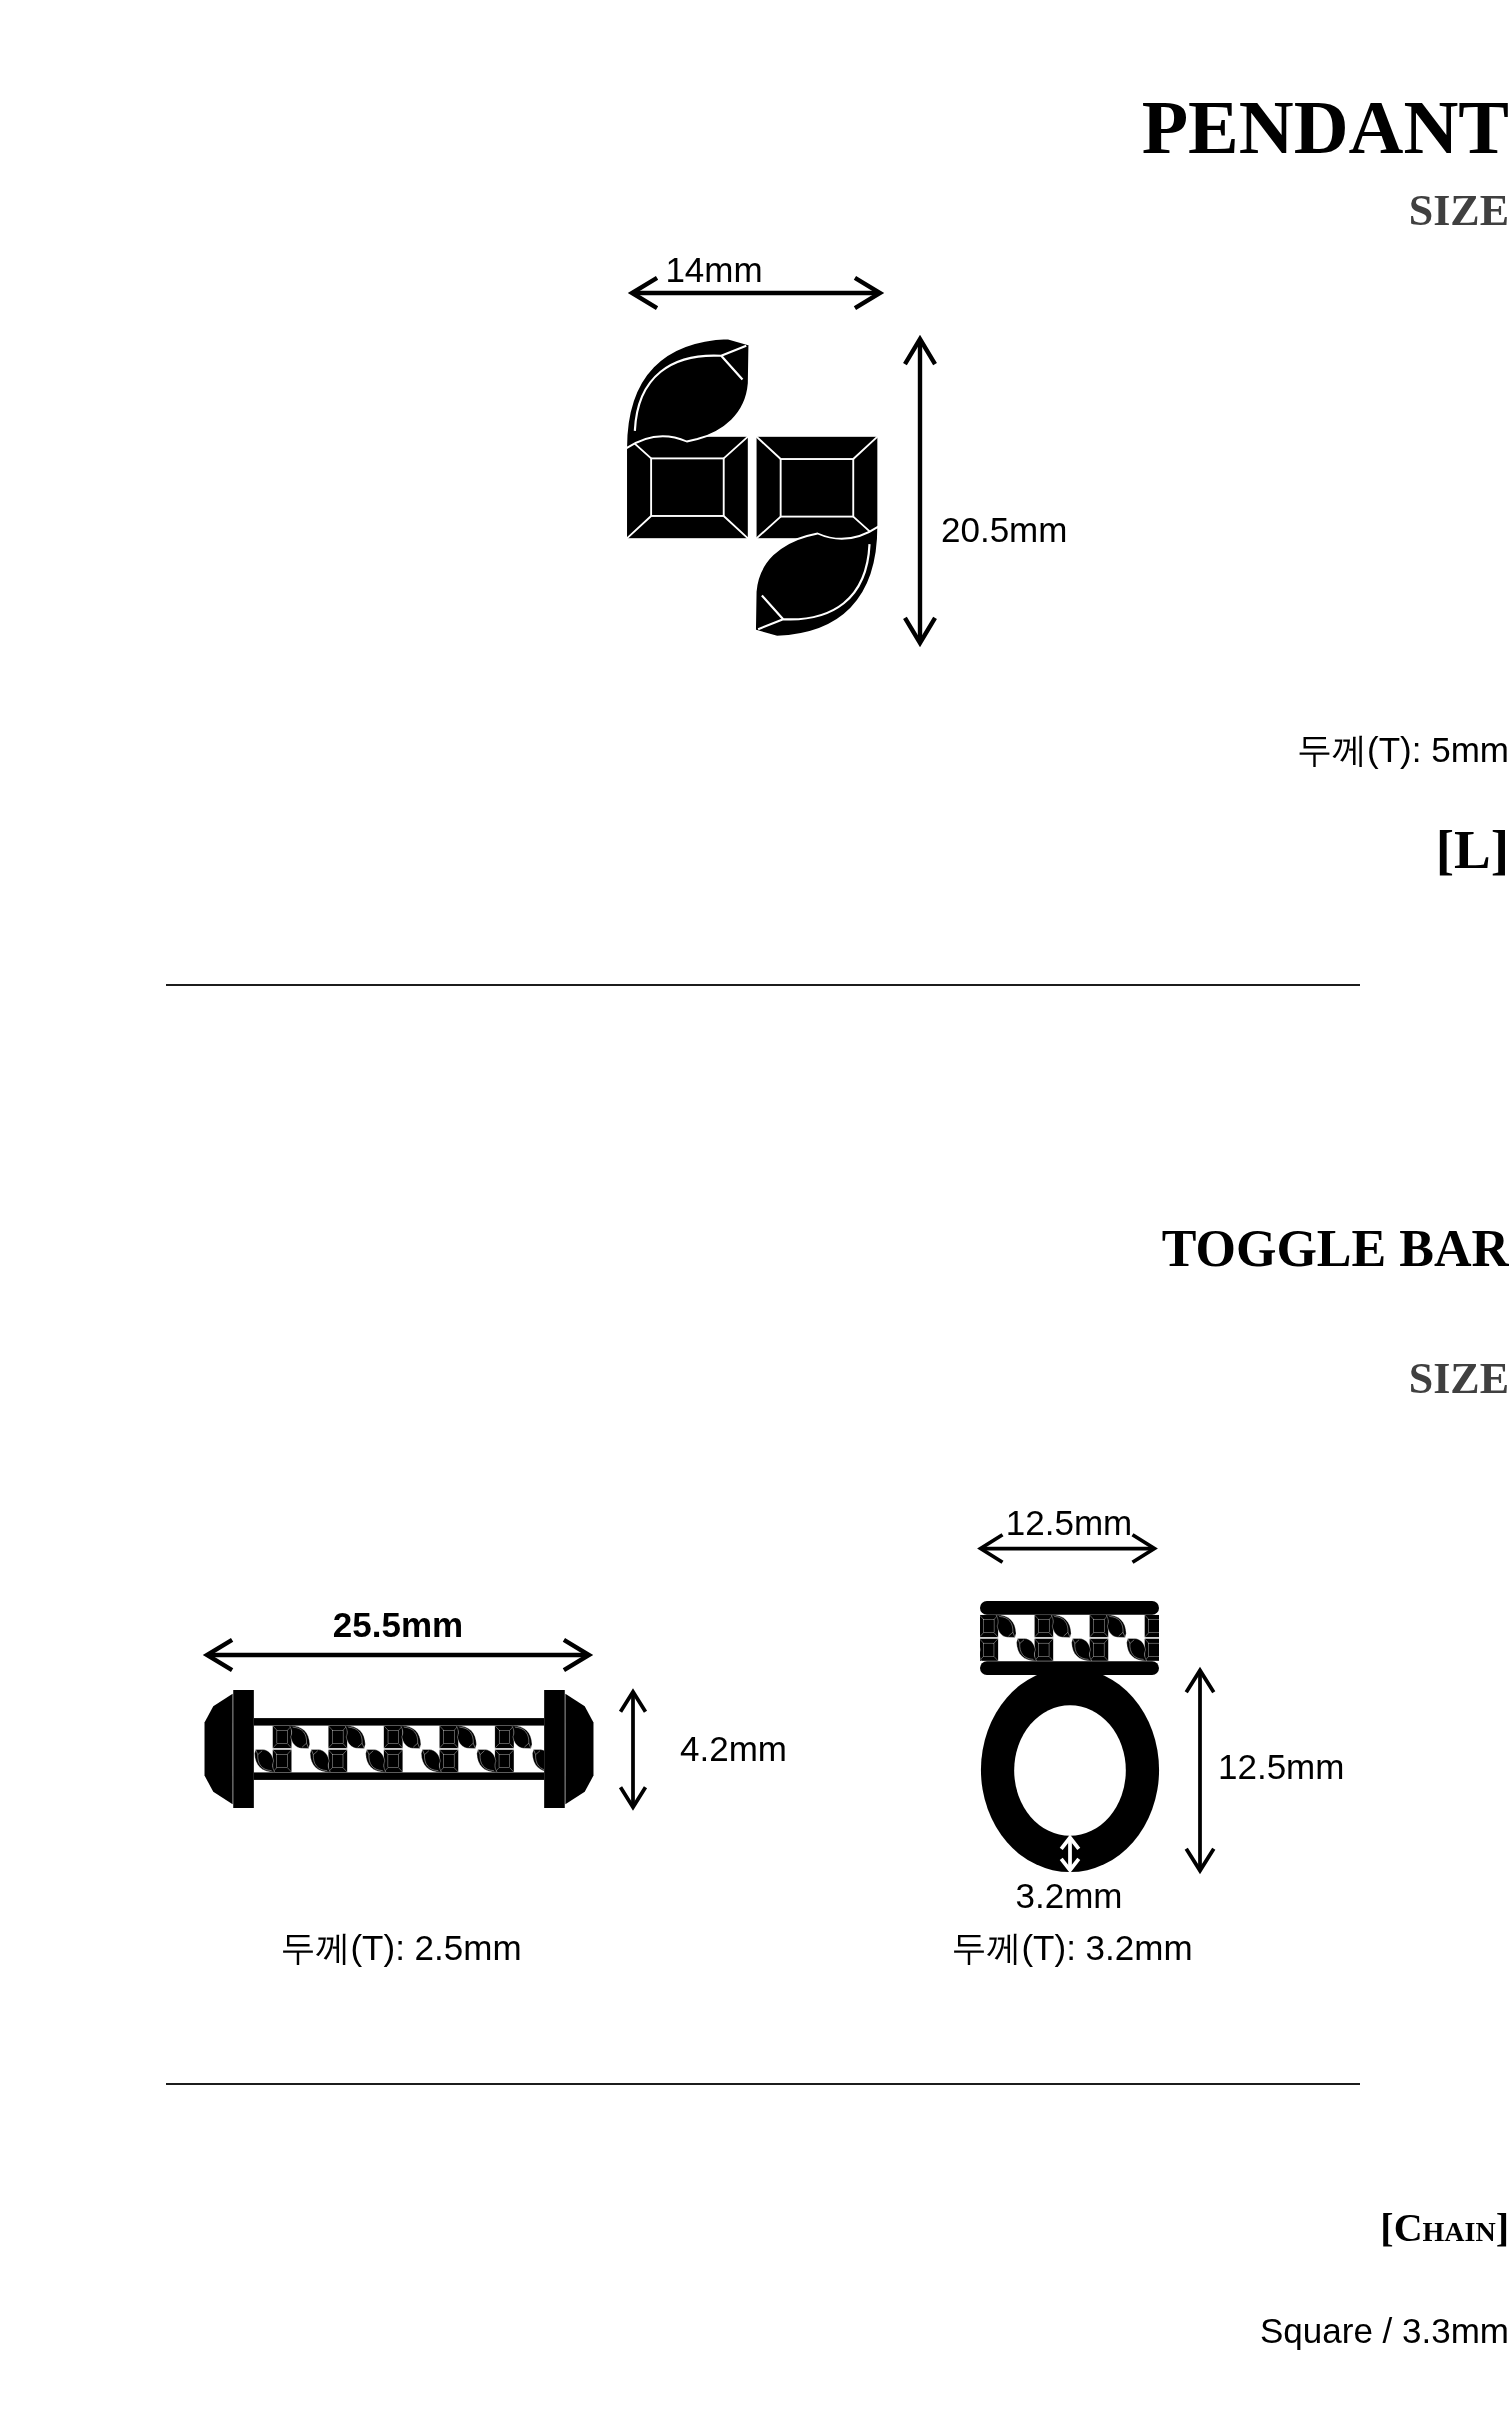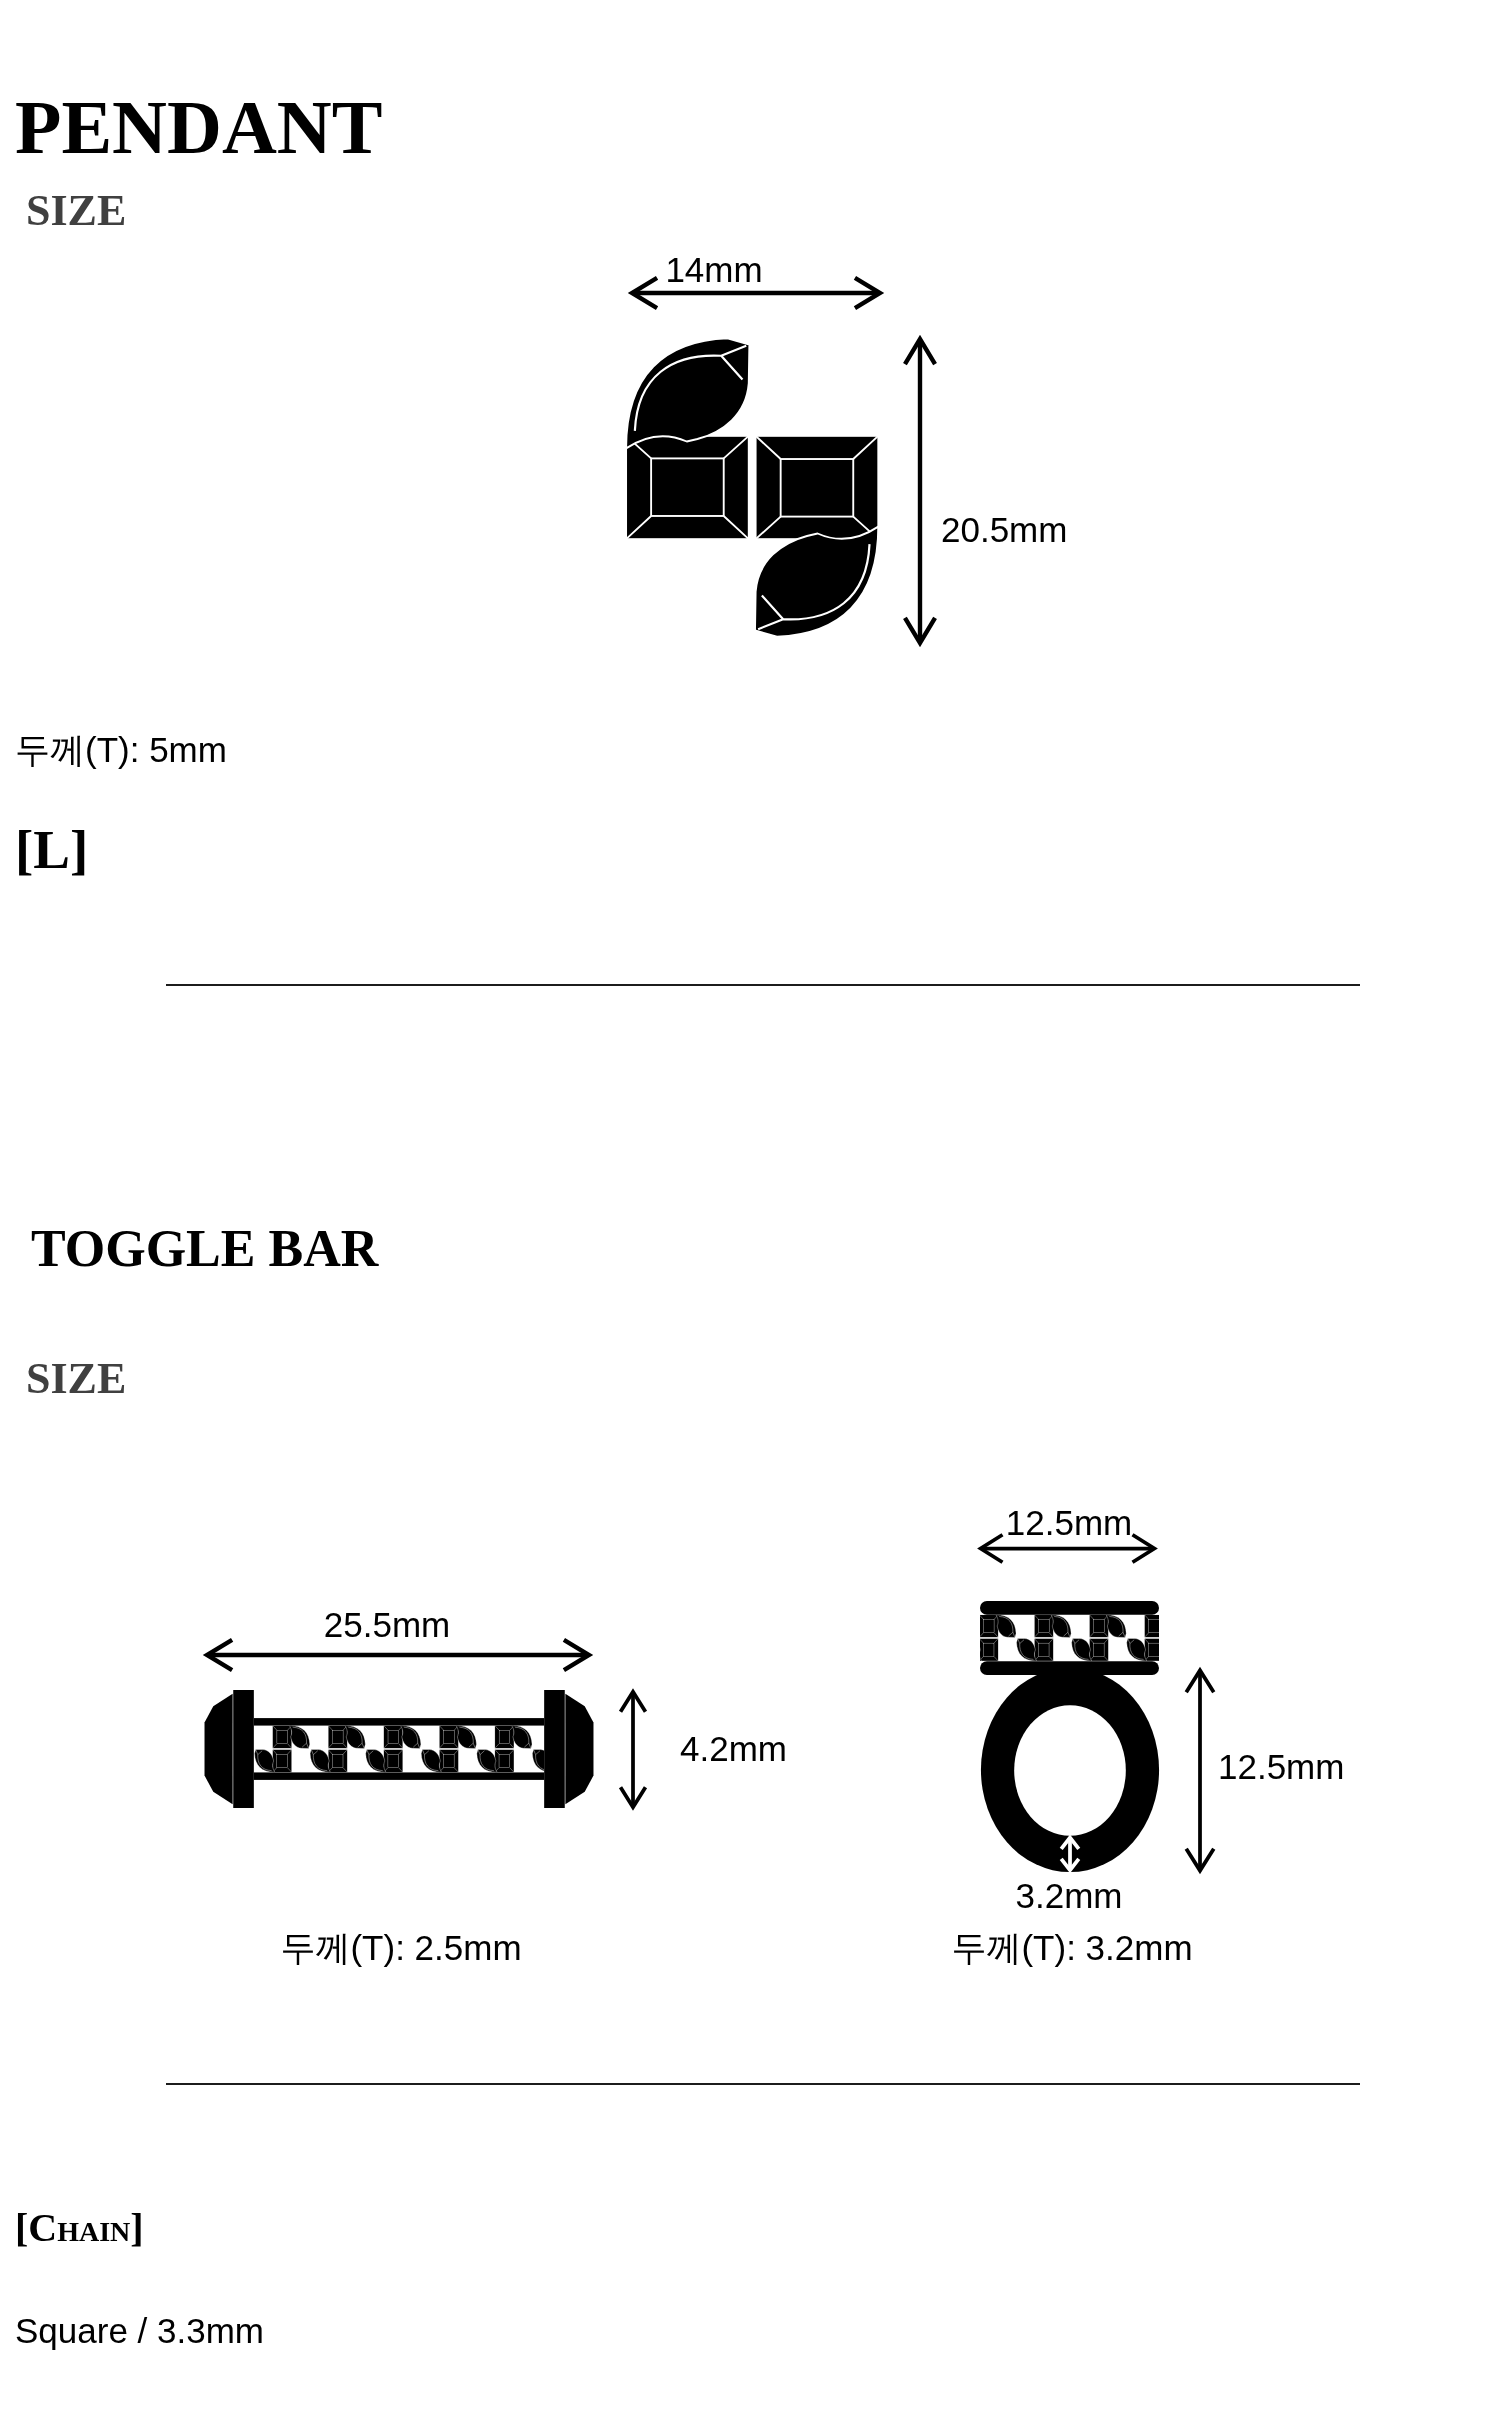--- a/index.html
+++ b/index.html
@@ -1,19 +1,19 @@
 <!DOCTYPE html>
 <html style="font-size:10px"><head>
 <meta charset="utf-8">
 <style>
   html,body{margin:0;padding:0;background:#ffffff;}
   #canvas{position:relative;width:1509px;height:2426px;background:#ffffff;overflow:hidden;
           font-family:"Liberation Sans", sans-serif;color:#000;}
   .abs{position:absolute;}
-  .center-page{left:0;right:0;text-align:left;padding-left:15px;}
+  .center-page{left:0;right:0;text-align:right;padding-left:15px;}
   .cx{transform:translateX(-50%);white-space:nowrap;}
   .serif-title{font-family:"Liberation Serif", serif;font-weight:bold;line-height:1;}
   .green{color:#404040;margin-left:11px;}
   .dim-label{font-size:35px;line-height:1.1;white-space:nowrap;}
   .divider{height:1.9px;background:#1c1c1c;}
   svg{display:block;}
 </style>
 </head>
 <body>
 
@@ -62,21 +62,21 @@
 
   <div class="abs center-page dim-label" style="top:731px;">두께(T): 5mm</div>
 
   <div class="abs center-page serif-title" style="top:822px;font-size:55px;">[L]</div>
 
   <div class="abs divider" style="left:166px;top:984px;width:1194px;"></div>
 
   <div class="abs center-page serif-title" style="top:1223px;font-size:52px;margin-left:16px;">TOGGLE BAR</div>
   <div class="abs center-page serif-title green" style="top:1357px;font-size:44px;">SIZE</div>
 
-  <div class="abs dim-label cx" style="left:387px;top:1606px;">25.5mm</div>
+  <div class="abs dim-label cx" style="left:398px;top:1606px;font-weight:bold;">25.5mm</div>
 
   <svg class="abs" style="left:202px;top:1636px;" width="392" height="38" viewBox="0 0 625 60">
     <path d="M10 30 L615 30" stroke="#000" stroke-width="7" fill="none"></path>
     <path d="M48 6 L8 30 L48 54" stroke="#000" stroke-width="7" fill="none"></path>
     <path d="M577 6 L617 30 L577 54" stroke="#000" stroke-width="7" fill="none"></path>
   </svg>
 
   <svg class="abs" style="left:204px;top:1690px;" width="390" height="118" viewBox="0 0 623 189">
     <defs>
         <clipPath id="barclip">

